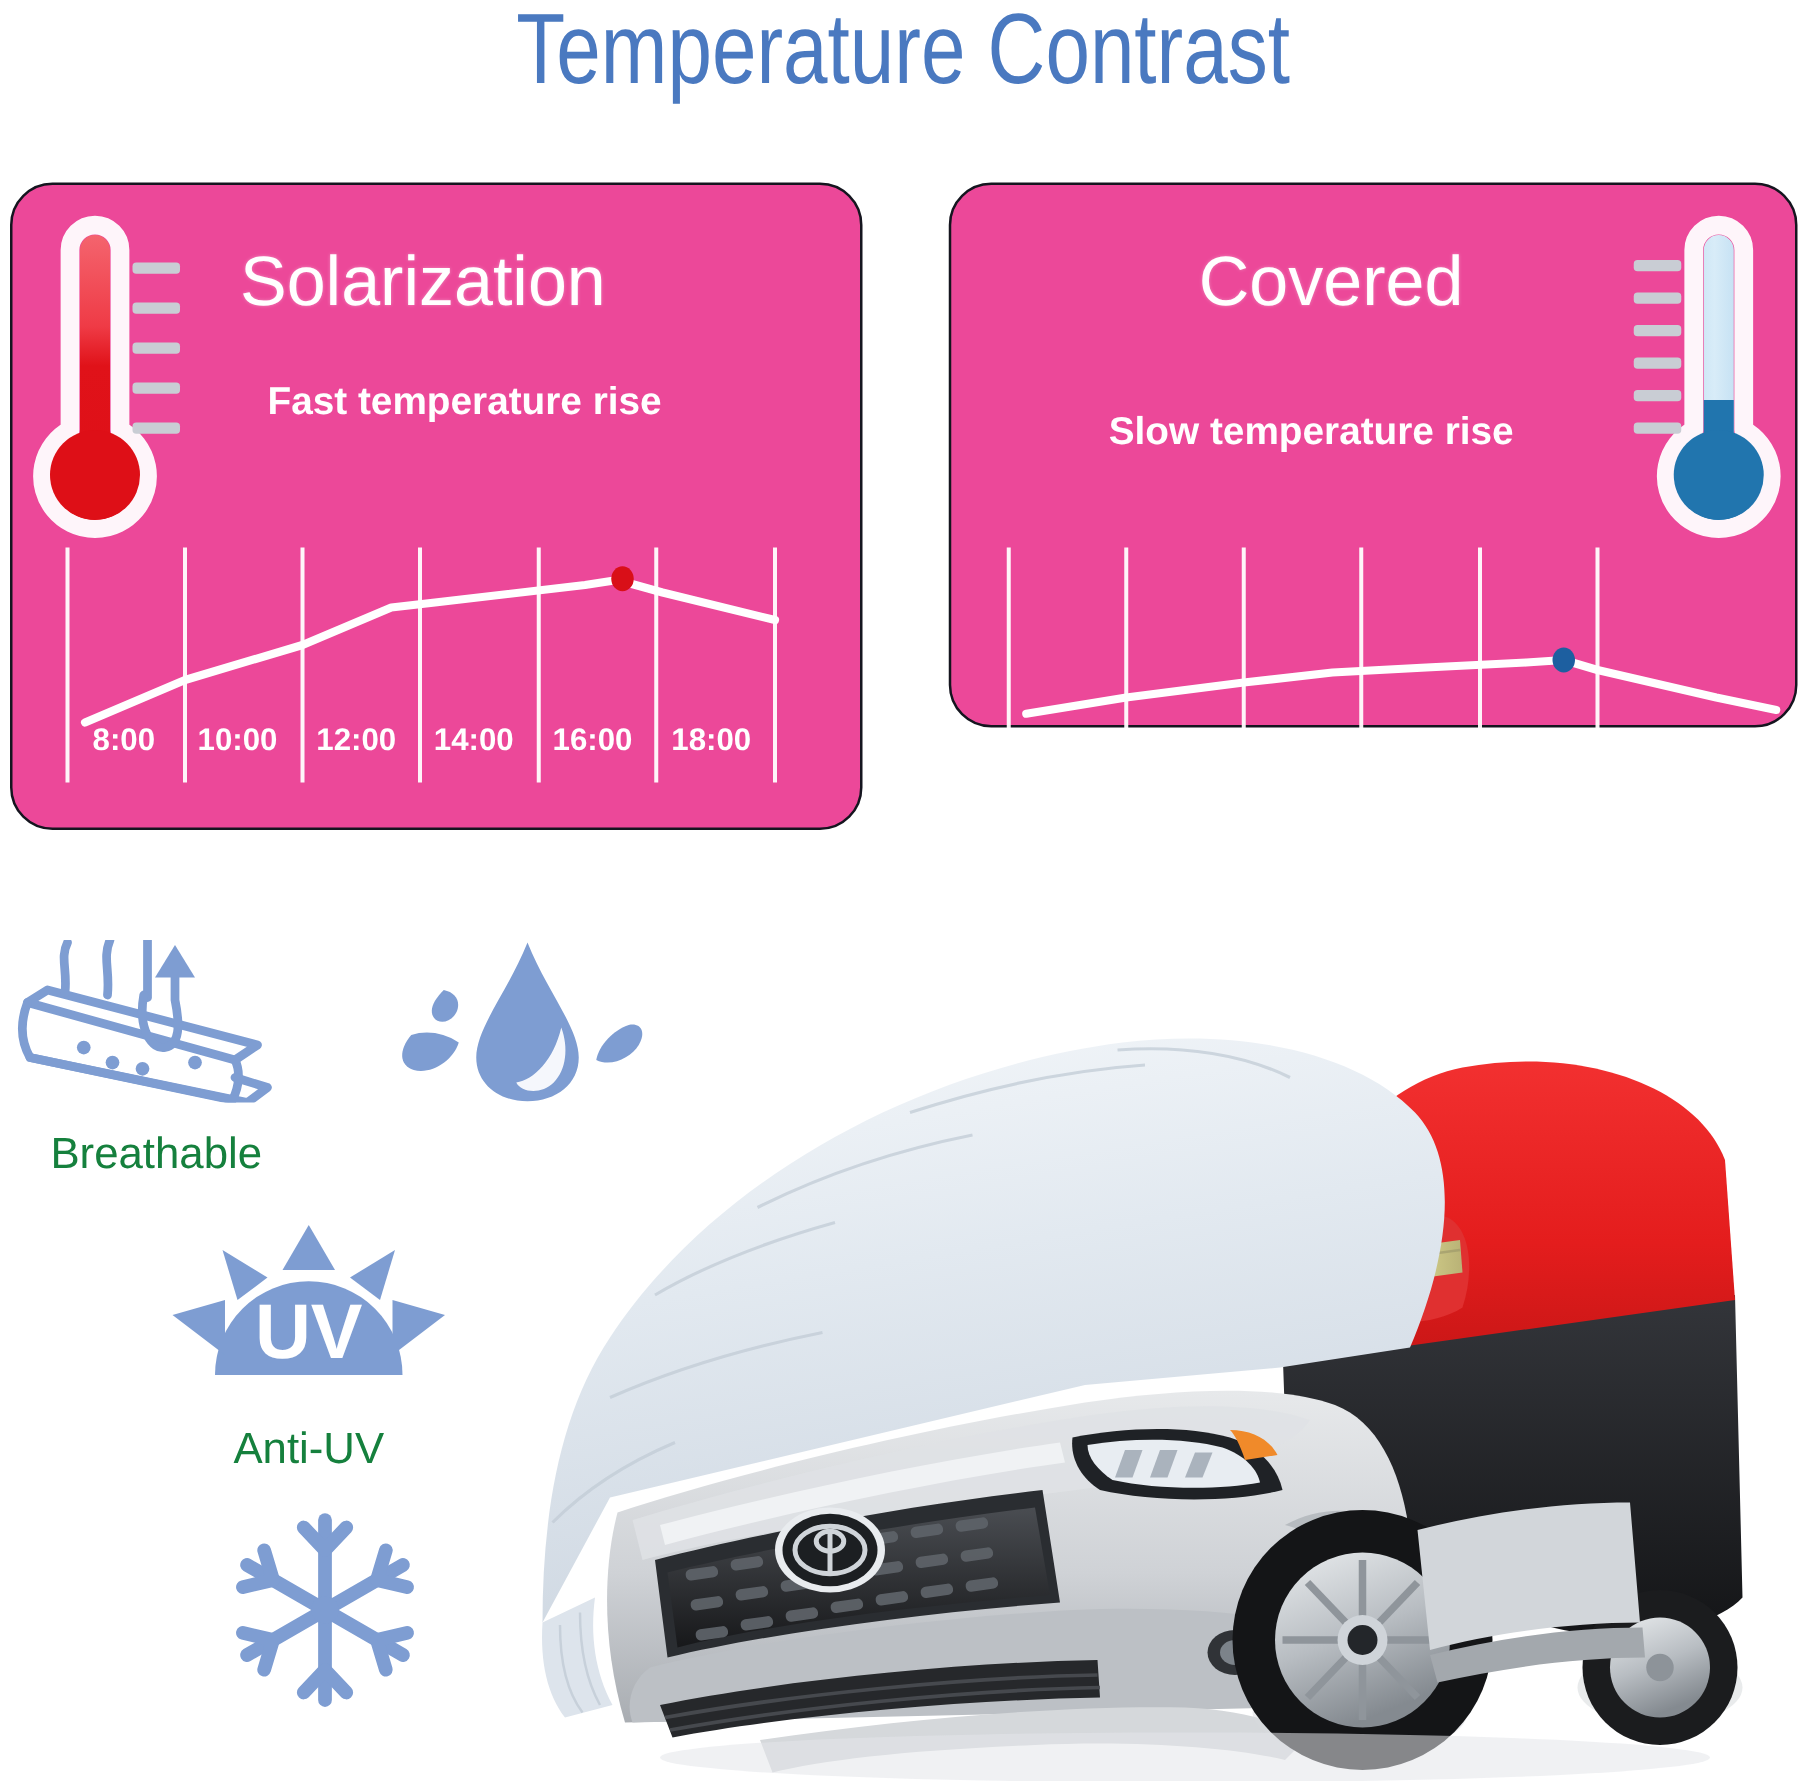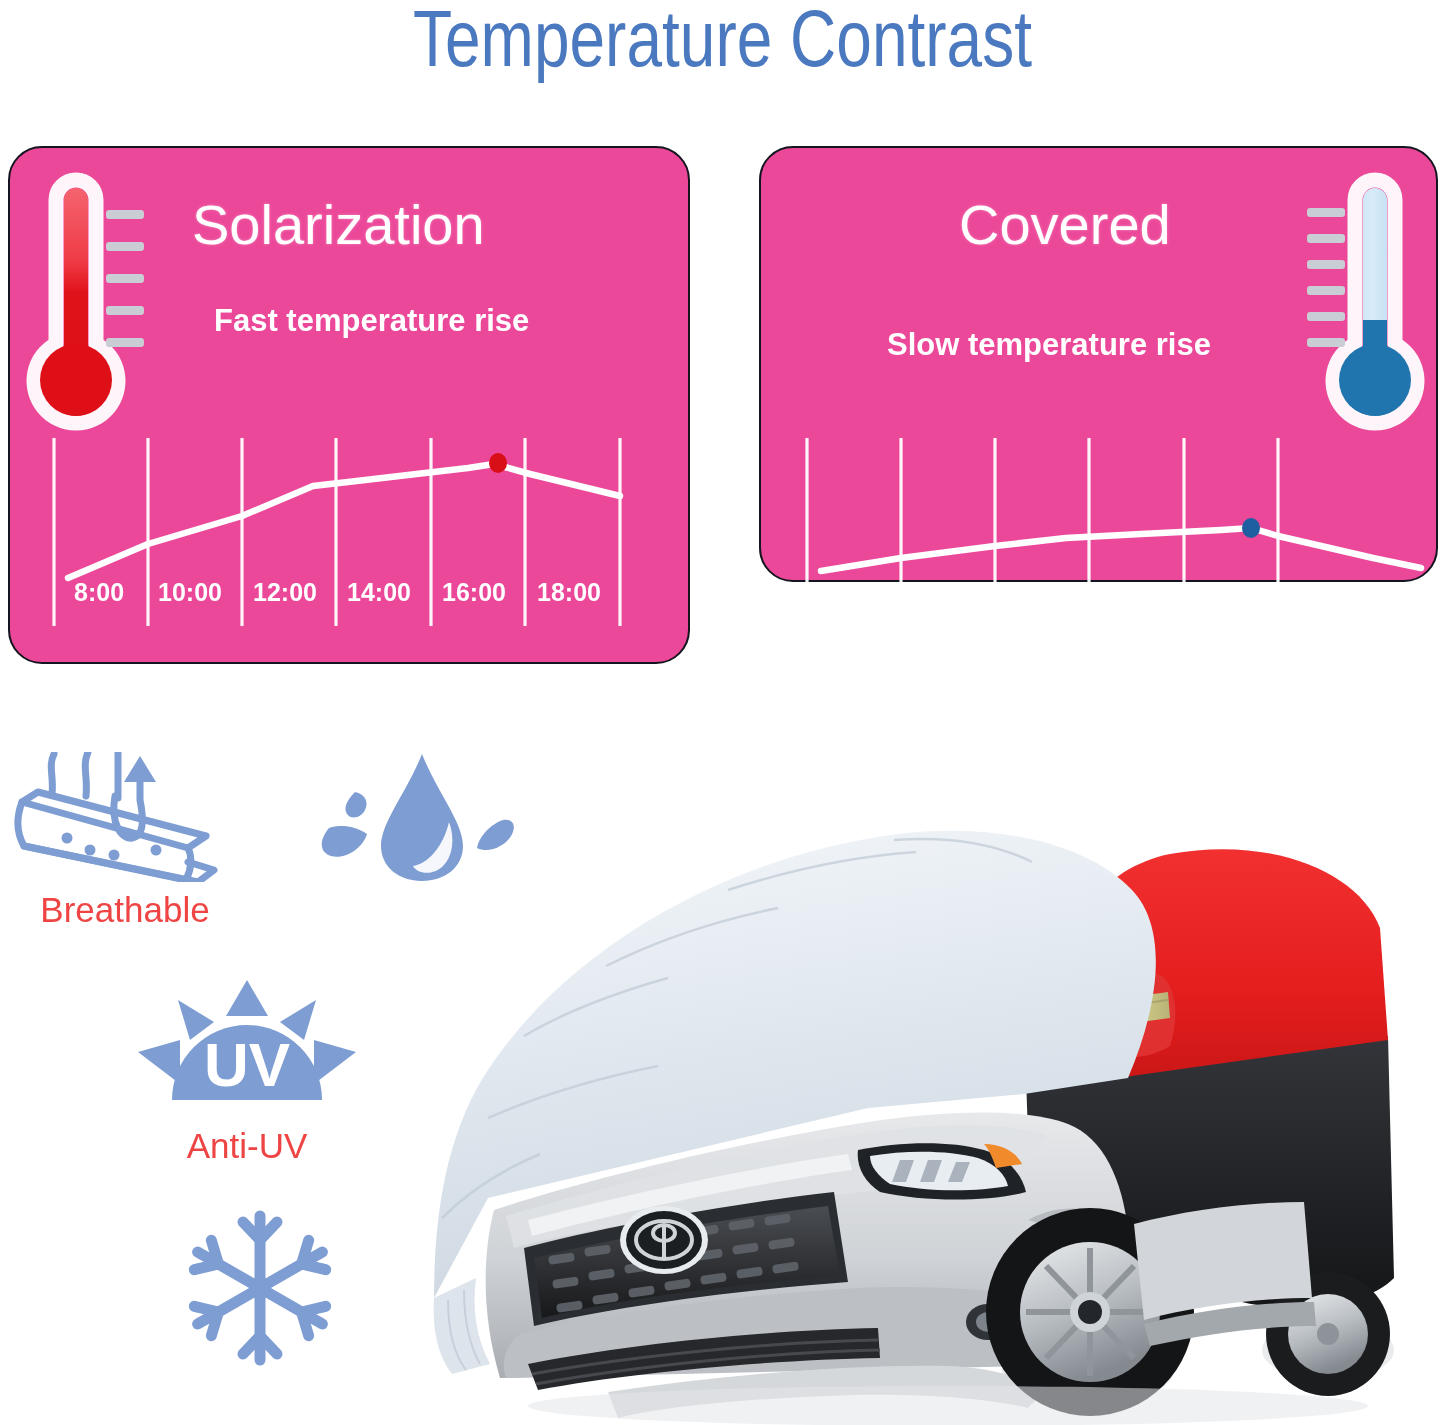--- a/index.html
+++ b/index.html
@@ -82,26 +82,26 @@
     white-space:nowrap;
     line-height:28px;
     text-align:center;
   }
 
   
   .feature{position:absolute;text-align:center;}
   .feature .ficon{display:block;margin:0 auto;}
   .feature .flabel{
     display:block;
-    color:#ef4444;
+    color:#15803d;
     font-size:35px;
     font-weight:400;
     white-space:nowrap;
     line-height:44px;
-    margin-top:2px;
+    margin-top:14px;
   }
   #feat-breathable{left:0px;top:752px;width:250px;}
   #feat-water{left:272px;top:748px;width:300px;}
   #feat-uv{left:122px;top:978px;width:250px;}
   #feat-snow{left:120px;top:1206px;width:280px;}
 
   
   #car-photo{
     position:absolute;left:428px;top:778px;width:1008px;height:647px;
   }

